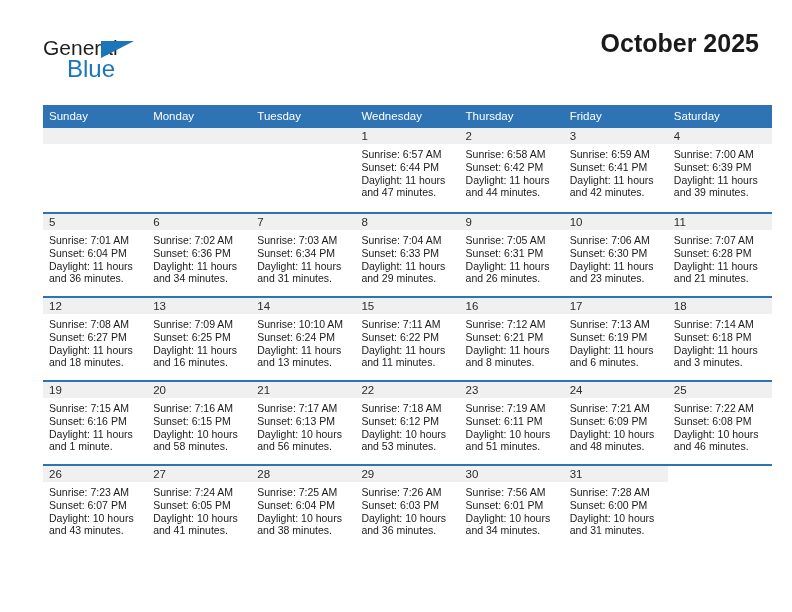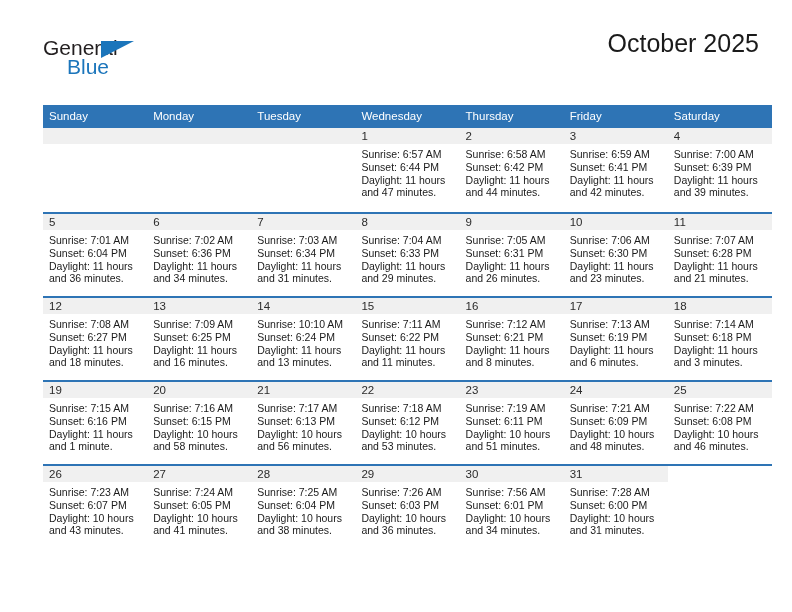--- a/index.html
+++ b/index.html
@@ -51,30 +51,31 @@
     top: 5px;
     width: 0;
     height: 0;
     border-left: 33px solid #1b75bb;
     border-bottom: 17px solid transparent;
   }
   .logo-blue {
     position: absolute;
     left: 32px;
     top: 19px;
-    font-size: 21px;
+    font-size: 24px;
     color: #1b75bb;
     font-family: "Liberation Sans", sans-serif;
   }
 
   .title-block {
     position: absolute;
     right: 0;
     top: 0;
     text-align: right;
+    font-weight: bold;
   }
   .cal-title {
     font-size: 25px;
     color: #1a1a1a;
     line-height: 30px;
     white-space: nowrap;
   }
   .cal-subtitle {
     font-size: 13.5px;
     color: #1a1a1a;

